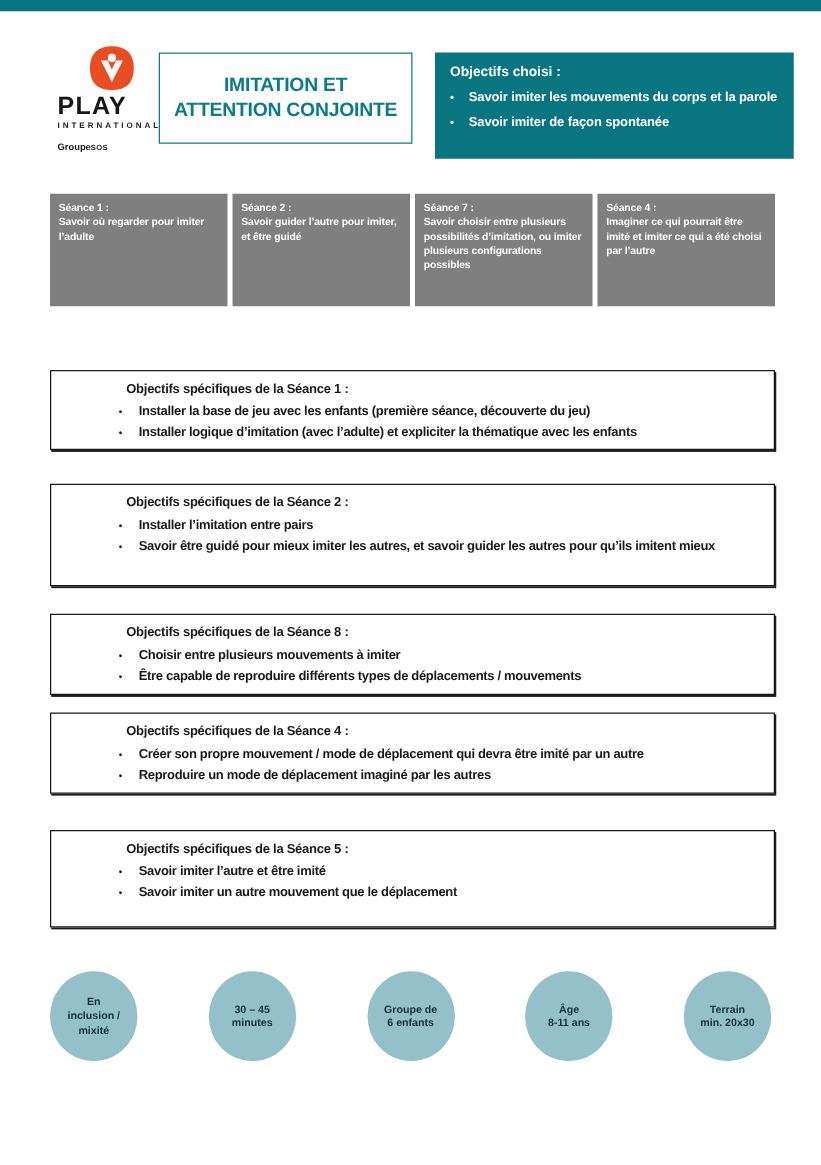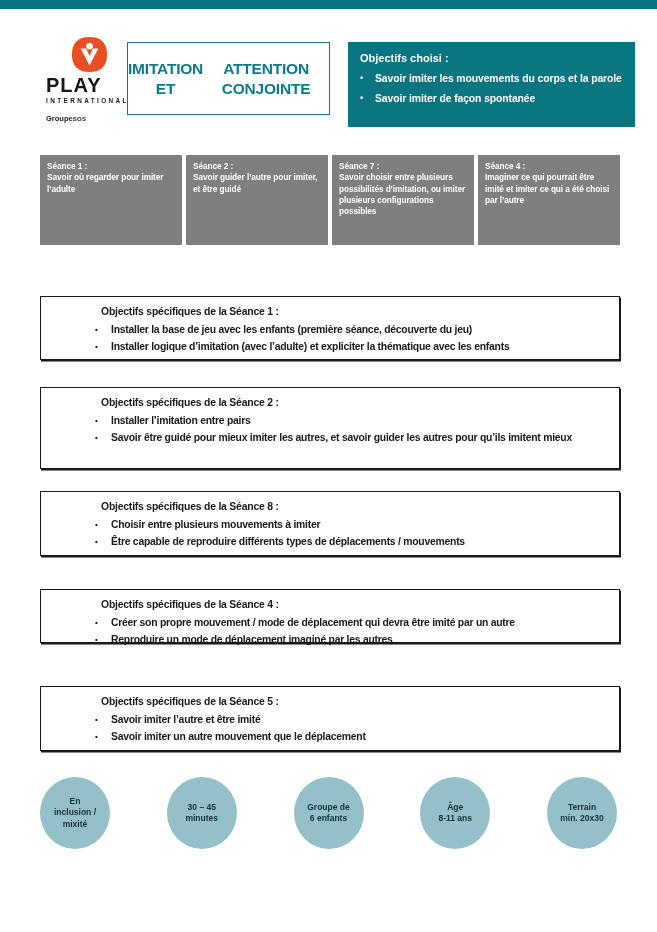--- a/index.html
+++ b/index.html
@@ -13,21 +13,21 @@
   .logo .pin{width:37px;height:37px;margin:0 auto;display:block;}
   .logo .brand{font-size:20px;font-weight:900;letter-spacing:1px;color:#161616;line-height:20px;margin-top:2px;}
   .logo .intl{font-size:6.4px;font-weight:700;letter-spacing:2.4px;color:#222;margin-top:2px;}
   .logo .group{margin-top:3px;font-weight:700;color:#1b1b1b;}
   .logo .group .g1{font-size:7.5px;}
   .logo .group .g2{font-size:6px;letter-spacing:.3px;}
 
   
   .title-box{position:absolute;left:127px;top:42px;width:203px;height:73px;
              border:1.6px solid #0a7c89;box-sizing:border-box;
-             display:flex;flex-direction:row;align-items:center;justify-content:center;
+             display:flex;flex-direction:column;align-items:center;justify-content:center;
              color:#0a7c89;font-weight:700;font-size:15.5px;line-height:20px;letter-spacing:-.2px;text-align:center;}
 
   
   .finals{position:absolute;left:348px;top:42px;width:287px;height:85px;box-sizing:border-box;
           background:#087580;color:#ffffff;padding:9px 12px;}
   .finals-title{font-size:11px;font-weight:700;line-height:14px;}
   .f-bullet{display:flex;margin-top:7px;font-size:10.4px;font-weight:700;line-height:13px;letter-spacing:-.1px;}
   .f-bullet .dot{width:15px;flex:none;font-size:9px;}
 
   
@@ -35,22 +35,22 @@
   .seance{flex:1 1 0;background:#7f7f7f;color:#ffffff;box-sizing:border-box;
           padding:6px 7px;font-size:8.3px;font-weight:700;line-height:11.3px;letter-spacing:-.1px;}
 
   
   .obj-box{position:absolute;left:40px;width:580px;box-sizing:border-box;background:#fff;
            border:1.6px solid #1a1a1a;box-shadow:1px 1.5px 0 #1a1a1a;
            padding:7px 8px 0 52px;}
   .objectives section:nth-of-type(1){top:296px;height:64px;}
   .objectives section:nth-of-type(2){top:387px;height:82px;}
   .objectives section:nth-of-type(3){top:491px;height:65px;}
-  .objectives section:nth-of-type(4){top:589px;height:54px;}
-  .objectives section:nth-of-type(5){top:664px;height:65px;margin-top:22px;}
+  .objectives section:nth-of-type(4){top:570px;height:65px;}
+  .objectives section:nth-of-type(5){top:664px;height:78px;}
   .obj-box h3{margin:0 0 3px 8px;font-size:10.4px;font-weight:700;line-height:15px;letter-spacing:-.2px;}
   .o-bullet{display:flex;margin-top:4px;font-size:10.4px;font-weight:700;line-height:13px;letter-spacing:-.25px;}
   .o-bullet .dot{width:16px;flex:none;text-align:left;font-size:8px;line-height:13px;padding-left:2px;}
 
   
   .badges{position:absolute;left:40px;top:777px;width:577px;display:flex;justify-content:space-between;}
   .badge{width:70px;height:72px;border-radius:50%;background:#93c0c9;
          display:flex;align-items:center;justify-content:center;text-align:center;}
   .badge-text{font-size:8.5px;font-weight:700;line-height:11.5px;color:#14303c;white-space:pre-line;}
 </style>

